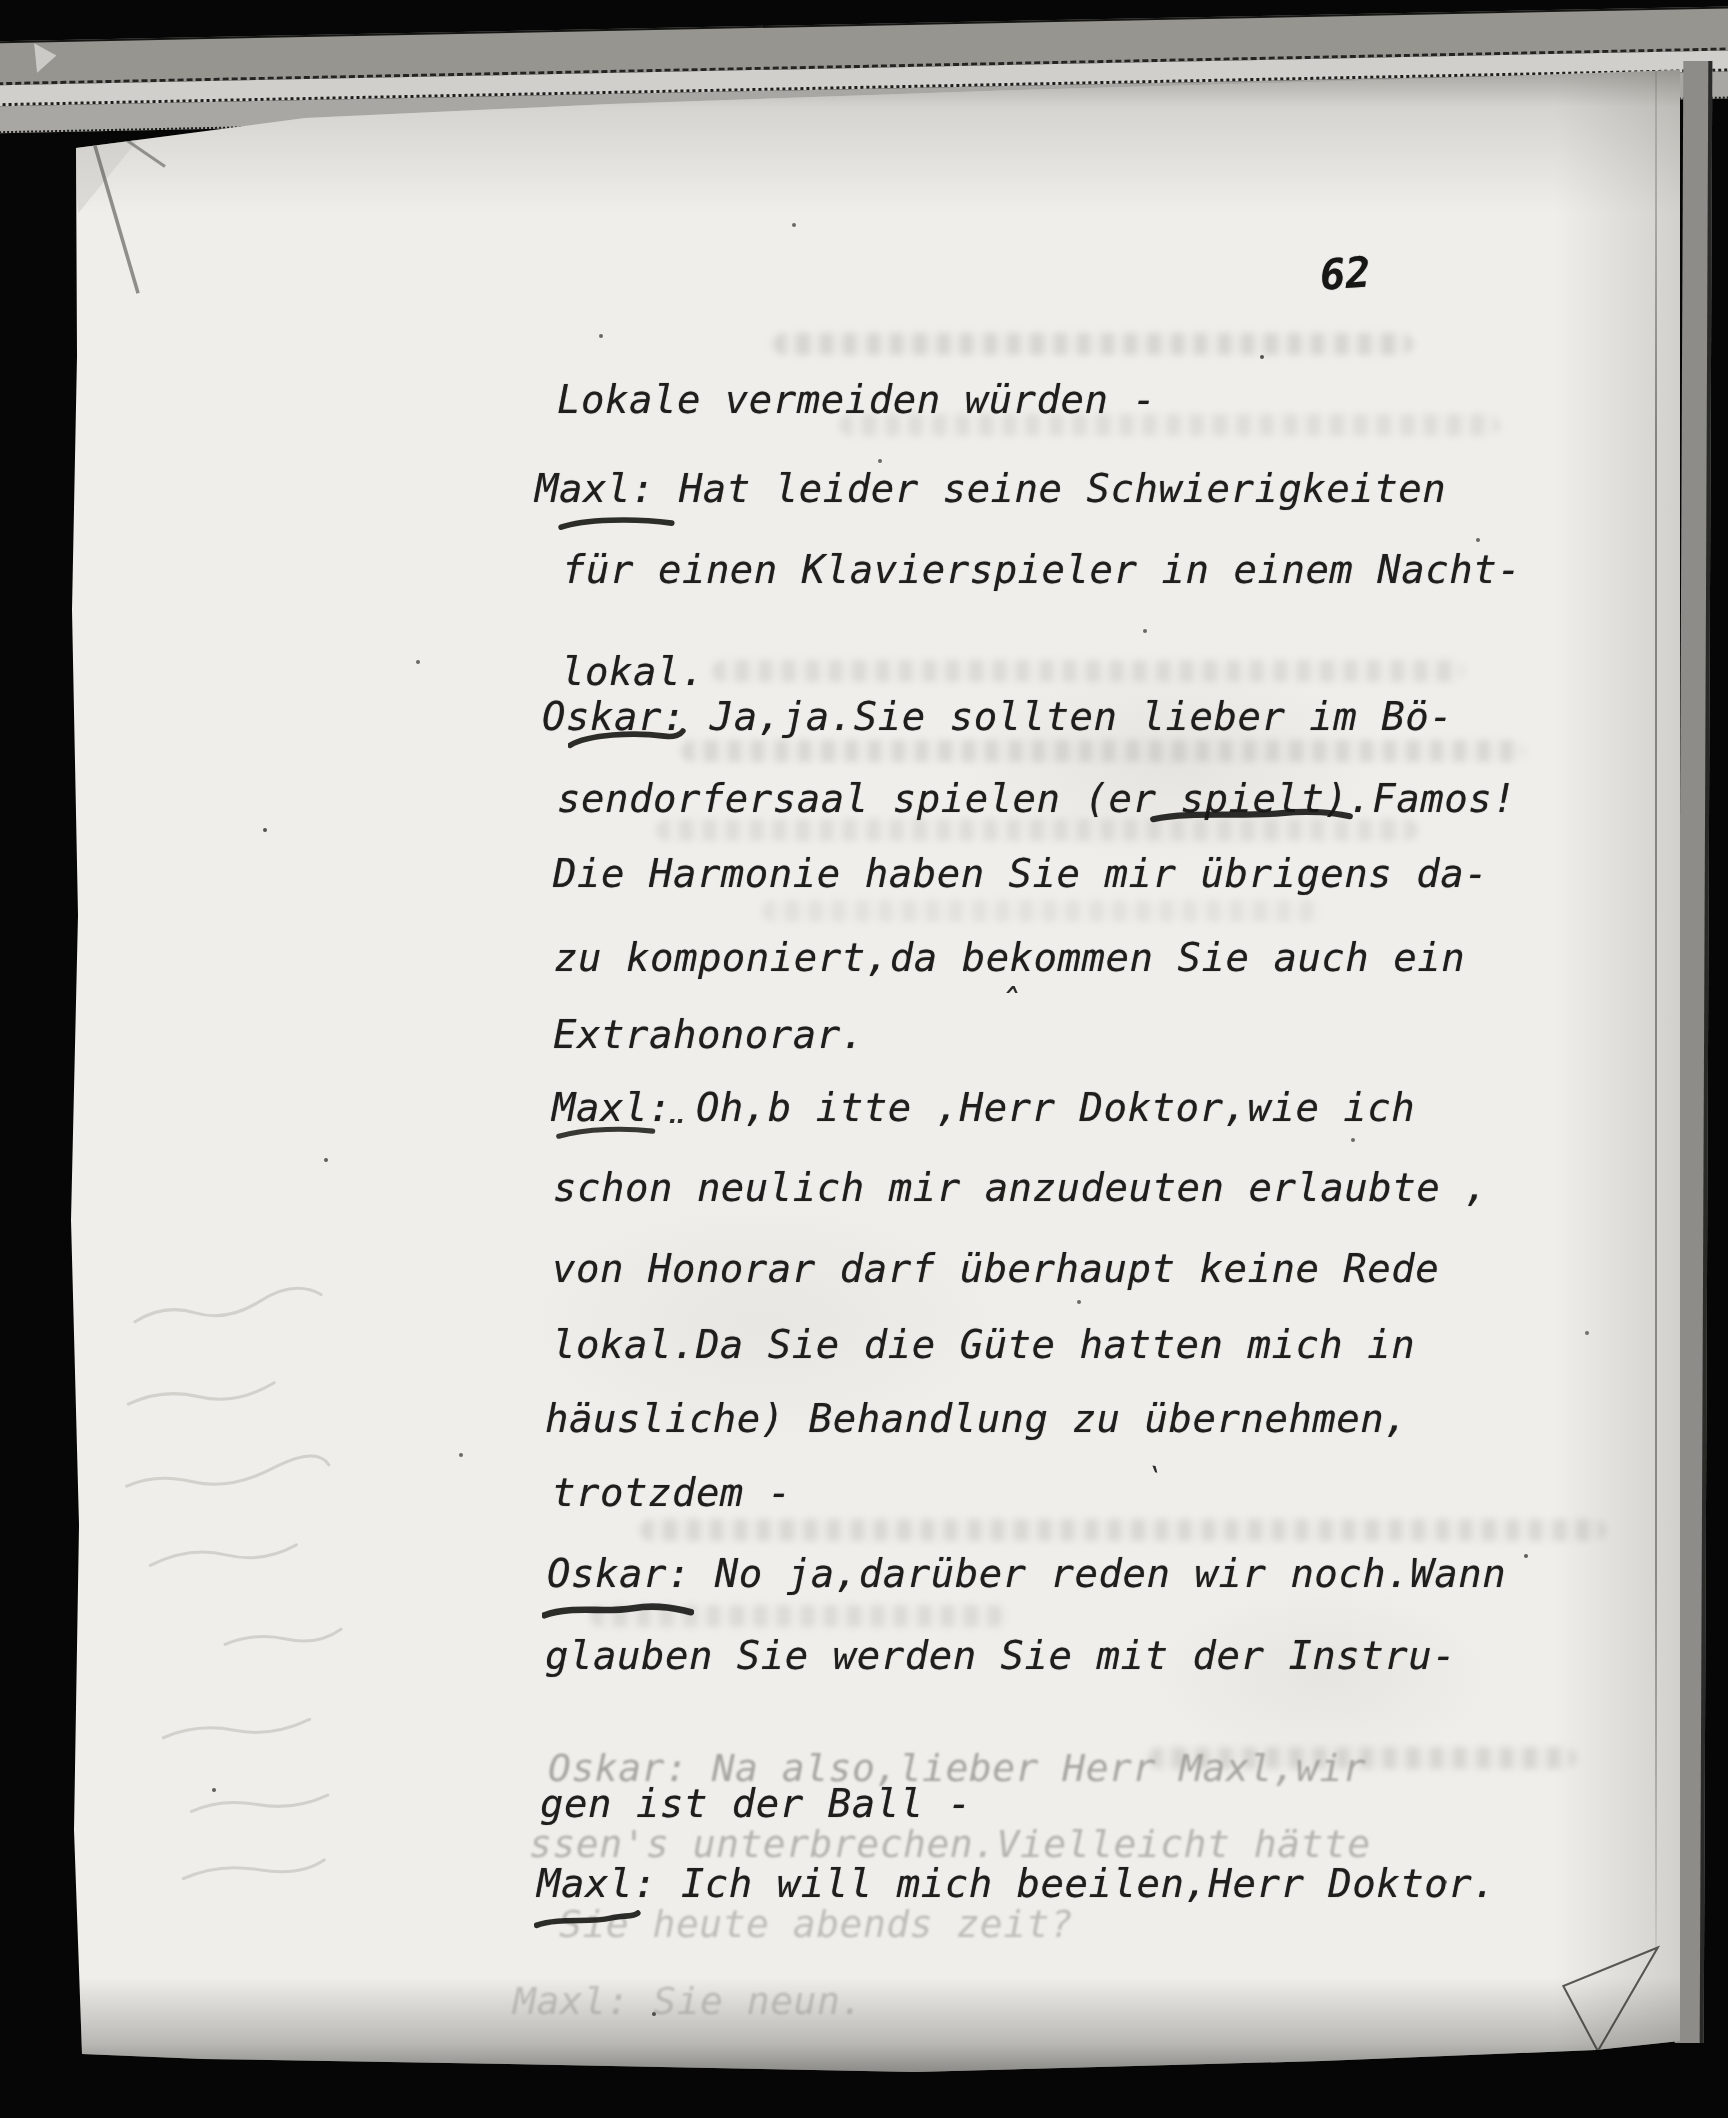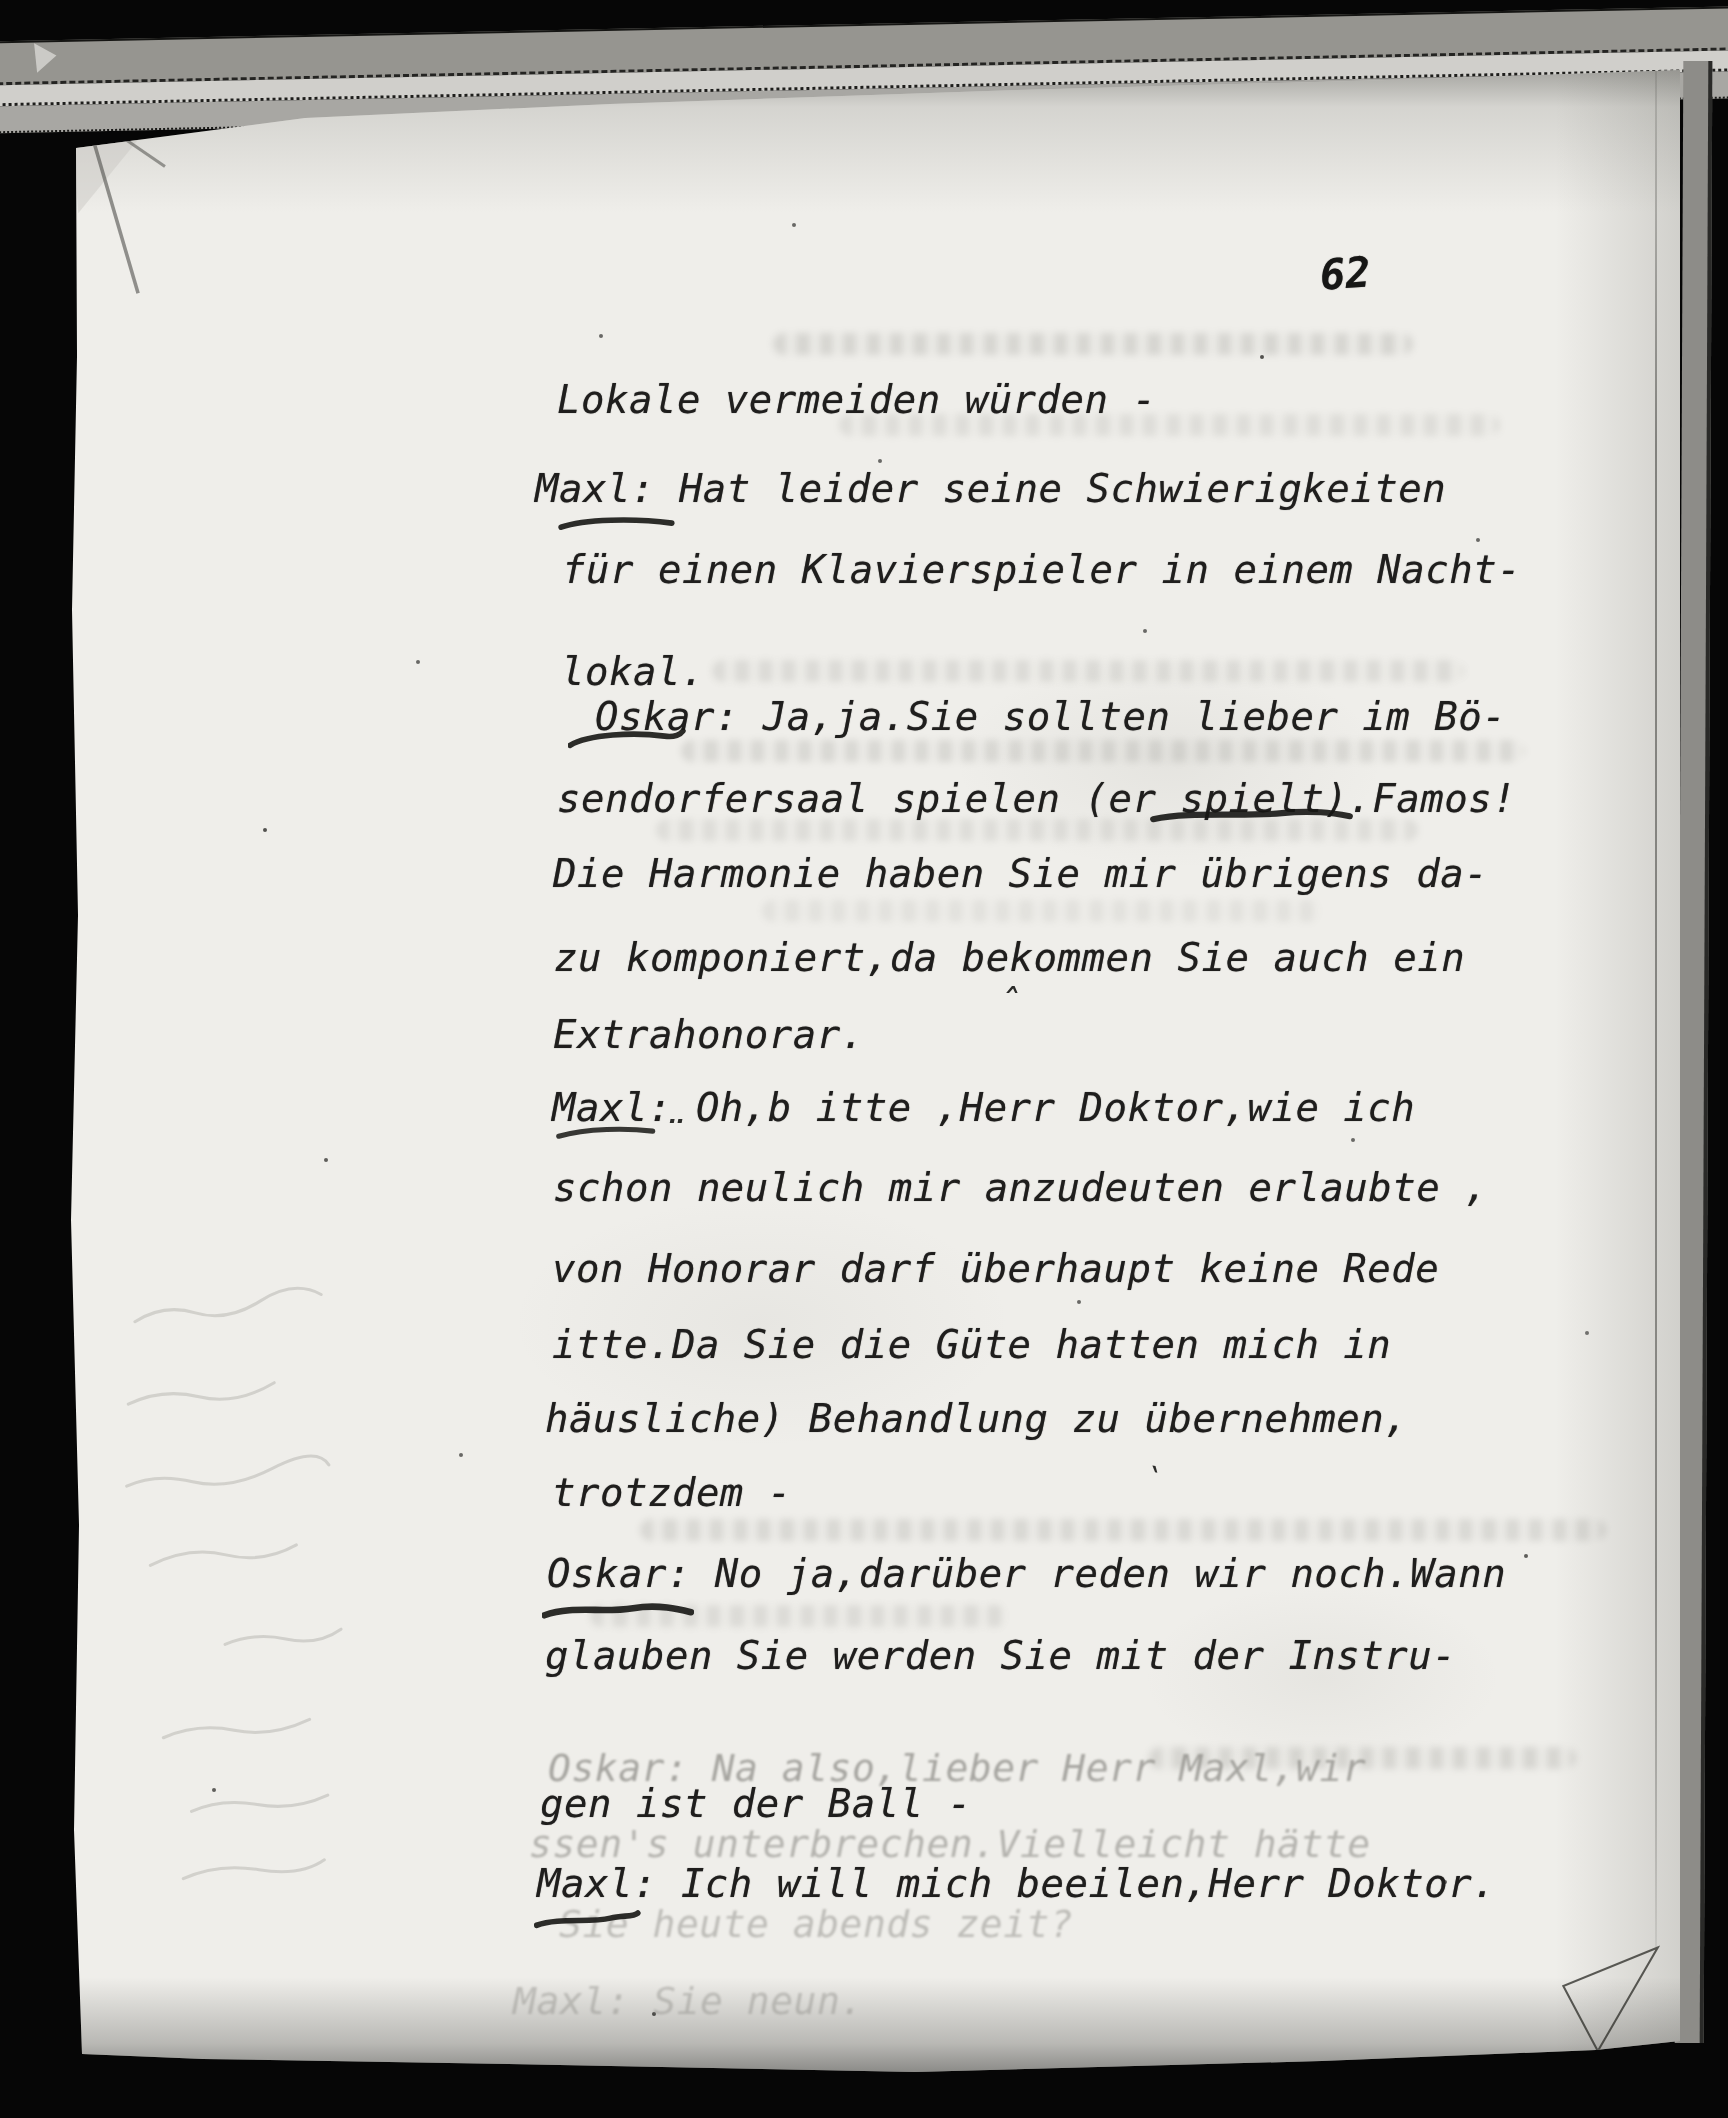--- a/index.html
+++ b/index.html
@@ -115,29 +115,29 @@
     <div class="bleed" style="left:529px;top:1825px;opacity:.6">ssen's unterbrechen.Vielleicht hätte</div>
     <div class="bleed" style="left:559px;top:1905px;opacity:.5">Sie heute abends zeit?</div>
     <div class="bleed" style="left:513px;top:1982px;opacity:.45">Maxl: Sie neun.</div>
 
     <div class="pagenum">62</div>
 
     <div class="tline" style="left:557px;top:380px">Lokale vermeiden würden -</div>
     <div class="tline" style="left:535px;top:469px">Maxl: Hat leider seine Schwierigkeiten</div>
     <div class="tline" style="left:562px;top:550px">für einen Klavierspieler in einem Nacht-</div>
     <div class="tline" style="left:561px;top:652px">lokal.</div>
-    <div class="tline" style="left:595px;top:697px">Oskar: Ja,ja.Sie sollten lieber im Bö-</div>
+    <div class="tline" style="left:542px;top:697px">Oskar: Ja,ja.Sie sollten lieber im Bö-</div>
     <div class="tline" style="left:557px;top:779px">sendorfersaal spielen (er spielt).Famos!</div>
     <div class="tline" style="left:553px;top:854px">Die Harmonie haben Sie mir übrigens da-</div>
     <div class="tline" style="left:554px;top:938px">zu komponiert,da bekommen Sie auch ein</div>
     <div class="tline" style="left:553px;top:1015px">Extrahonorar.</div>
     <div class="tline" style="left:552px;top:1088px">Maxl: Oh,b itte ,Herr Doktor,wie ich</div>
     <div class="tline" style="left:553px;top:1168px">schon neulich mir anzudeuten erlaubte ,</div>
     <div class="tline" style="left:552px;top:1249px">von Honorar darf überhaupt keine Rede</div>
-    <div class="tline" style="left:552px;top:1325px">itte.Da Sie die Güte hatten mich in</div>
+    <div class="tline" style="left:552px;top:1325px">lokal.Da Sie die Güte hatten mich in</div>
     <div class="tline" style="left:545px;top:1399px">häusliche) Behandlung zu übernehmen,</div>
     <div class="tline" style="left:552px;top:1473px">trotzdem -</div>
     <div class="tline" style="left:545px;top:1636px">glauben Sie werden Sie mit der Instru-</div>
     <div class="tline" style="left:547px;top:1554px">Oskar: No ja,darüber reden wir noch.Wann</div>
     <div class="tline" style="left:540px;top:1784px">gen ist der Ball -</div>
     <div class="tline" style="left:537px;top:1864px">Maxl: Ich will mich beeilen,Herr Doktor.</div>
 
     <div class="mark" style="left:999px;top:985px;font-size:37px">ˆ</div>
     <div class="mark" style="left:1142px;top:1464px;font-size:33px;transform:rotate(12deg)">`</div>
     <div class="mark" style="left:661px;top:1116px;font-size:41px">¨</div>

